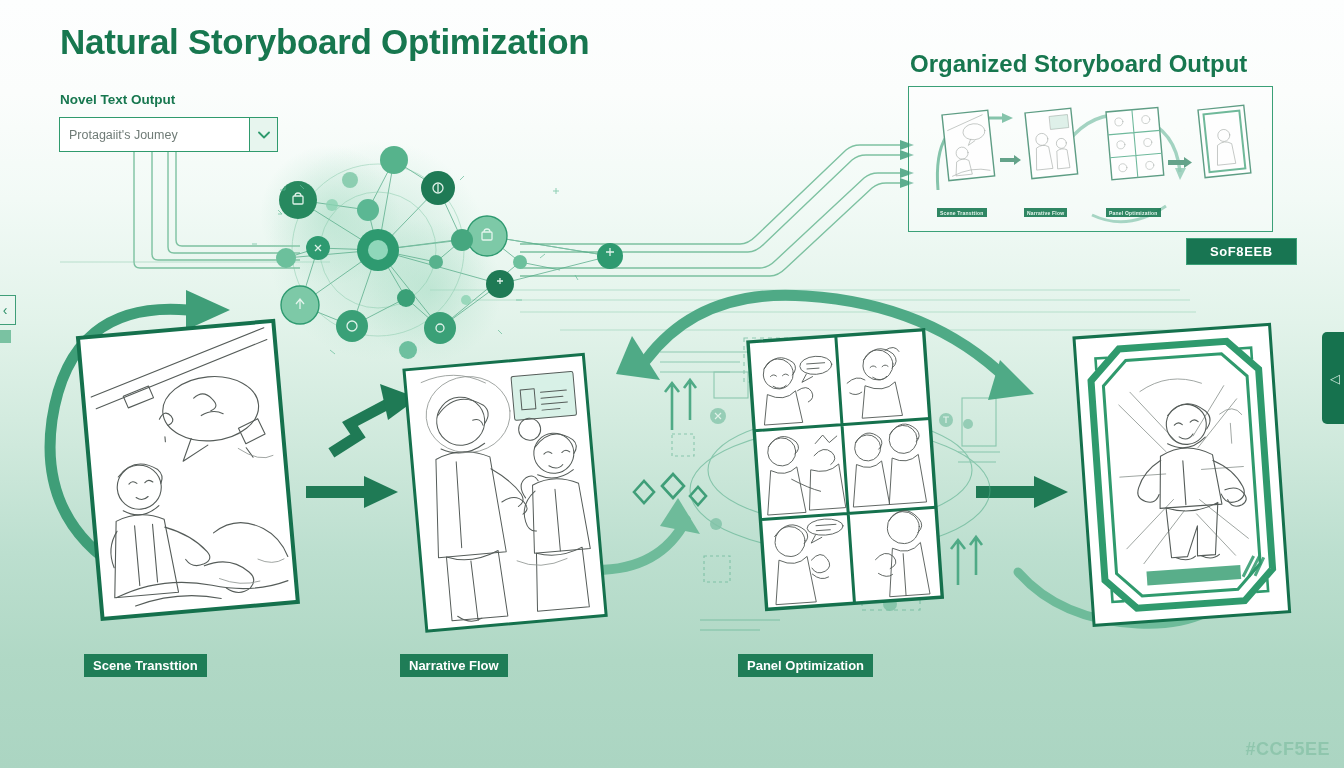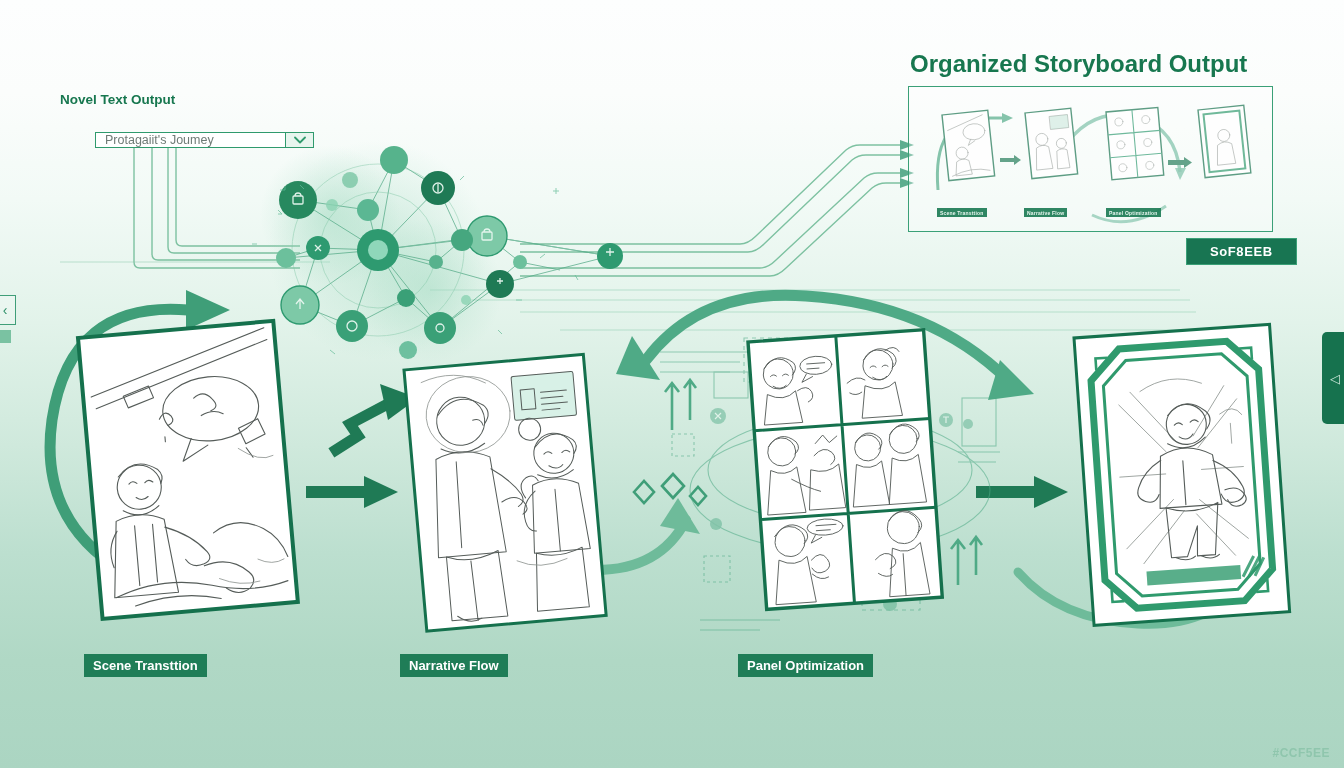--- a/index.html
+++ b/index.html
@@ -54,28 +54,27 @@
     left: 60px;
     top: 92px;
     font-size: 13.5px;
     font-weight: bold;
     color: #17774f;
     white-space: nowrap;
   }
   #novel-select {
     position: absolute;
     left: 59px;
-    top: 132px;
+    top: 117px;
     width: 219px;
-    height: 16px;
+    height: 35px;
     border: 1.6px solid #2f9a6d;
     background: #ffffff;
     display: flex;
     align-items: stretch;
-    margin-left: 36px;
   }
   #novel-select .value {
     flex: 1;
     display: flex;
     align-items: center;
     padding-left: 9px;
     font-size: 12.5px;
     color: #6f7b76;
     white-space: nowrap;
     overflow: hidden;
@@ -186,21 +185,21 @@
     color: #cfe9dc;
     font-size: 13px;
     line-height: 1;
   }
 
   
   #watermark {
     position: absolute;
     right: 14px;
     bottom: 8px;
-    font-size: 12px;
+    font-size: 18px;
     font-weight: bold;
     color: #8fc6ad;
     letter-spacing: 0.5px;
   }
 
   
   .sketch-frame { stroke: #15714d; fill: #ffffff; }
   .sketch-ink   { stroke: #555c59; fill: none; stroke-linecap: round; stroke-linejoin: round; }
   .sketch-faint { stroke: #8d9490; fill: none; stroke-linecap: round; }
 </style>
@@ -659,20 +658,21 @@
         <path d="M112,226 q10,6 18,0"></path>
       </g>
       <g class="sketch-faint" stroke-width="0.8">
         <path d="M62,58 q30,-18 62,-4"></path>
         <path d="M140,86 q14,-10 22,2"></path>
         <path d="M150,96 l0,20"></path>
       </g>
     </g>
   </svg>
 
+  <div id="page-title">Natural Storyboard Optimization</div>
 
   <div id="input-label">Novel Text Output</div>
 
   <div id="novel-select">
     <div class="value">Protagaiit's Joumey</div>
     <div class="arrow">
       <svg width="12" height="8" viewBox="0 0 12 8" xmlns="http://www.w3.org/2000/svg">
         <path d="M1,1.5 L6,6.5 L11,1.5" fill="none" stroke="#2f9a6d" stroke-width="1.8" stroke-linecap="round" stroke-linejoin="round"></path>
       </svg>
     </div>

